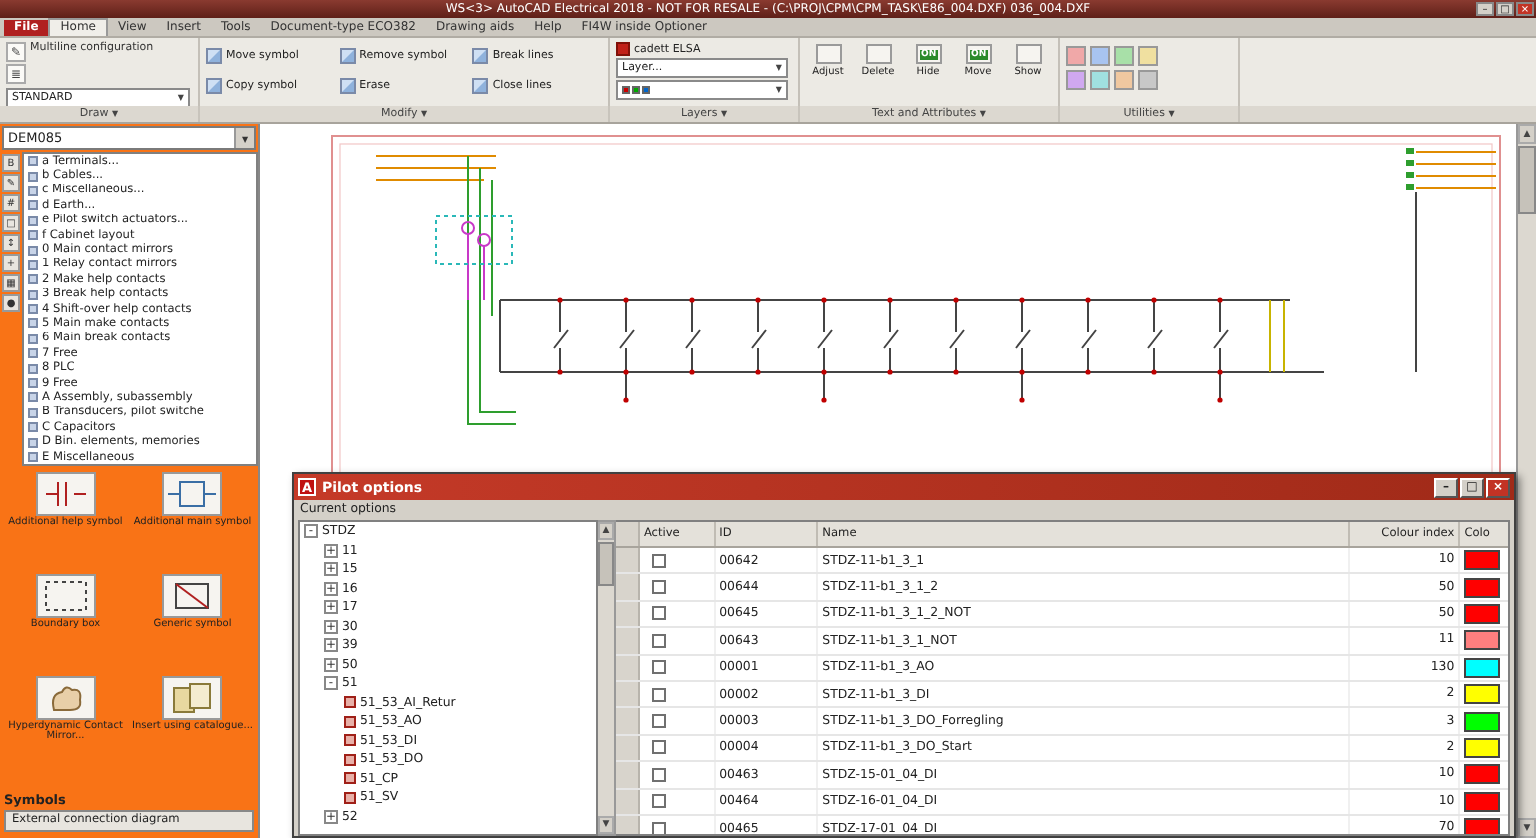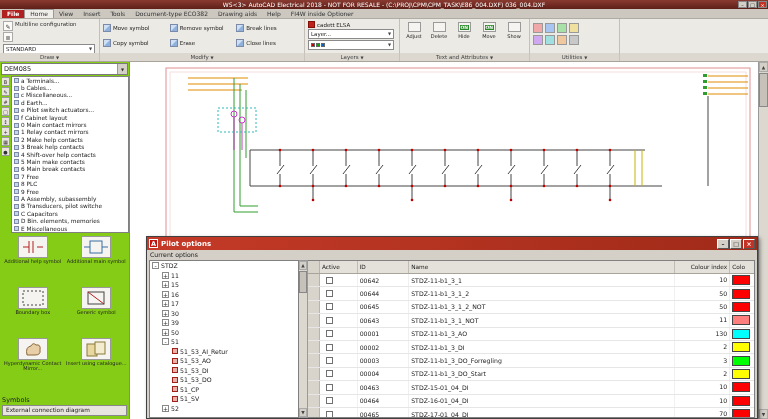--- a/index.html
+++ b/index.html
@@ -50,37 +50,37 @@
   .p-util{width:90px;display:grid;grid-template-columns:repeat(4,10px);grid-auto-rows:10px;gap:2px;align-content:start;padding-top:4px;}
   .ubtn{border:1px solid #999;}
 
   
   .panelrow{position:absolute;top:53px;left:0;right:0;height:9px;background:#dcd8d0;
     border-bottom:1px solid #a8a49c;display:flex;font-size:5.5px;color:#444;}
   .plabel{text-align:center;line-height:8px;border-right:1px solid #c8c4bc;white-space:nowrap;overflow:hidden;}
   .plabel .caret{font-size:4px;}
 
   
-  .sidebar{position:absolute;top:62px;left:0;width:130px;bottom:0;background:#84cc16;
+  .sidebar{position:absolute;top:62px;left:0;width:130px;bottom:0;background:#f97316;
     border-right:1px solid #888;display:flex;flex-direction:column;}
   .combo{margin:1px;height:12px;background:#fff;border:1px solid #7a7a7a;display:flex;align-items:center;
     font-size:6.5px;padding-left:2px;}
   .combo .arrowbox{margin-left:auto;width:10px;height:100%;background:#d4d0c8;border-left:1px solid #999;
     font-size:4px;display:flex;align-items:center;justify-content:center;color:#333;}
   .sidebody{flex:0 0 157px;display:flex;min-height:0;}
   .iconstrip{width:11px;display:flex;flex-direction:column;gap:1px;padding:1px;}
   .tbtn{width:9px;height:9px;border:1px solid #999;background:#e8e5df;font-size:5px;line-height:8px;text-align:center;color:#333;}
   .tree{flex:1;background:#fff;border:1px solid #808080;overflow:hidden;font-size:5.8px;}
   .trow{height:7.4px;display:flex;align-items:center;gap:2px;padding-left:2px;white-space:nowrap;overflow:hidden;}
   .ticon{width:5px;height:5px;background:#c8d4e8;border:1px solid #7a8aa8;flex:none;}
   .sympanel{flex:1;display:grid;grid-template-columns:1fr 1fr;padding:3px 2px;gap:2px;min-height:0;}
   .symbtn{display:flex;flex-direction:column;align-items:center;font-size:5px;line-height:5.5px;text-align:center;color:#222;overflow:hidden;}
   .sicon{width:30px;height:22px;background:#f6f4f0;border:1px solid #999;margin-bottom:1px;flex:none;}
   .sidetabs{height:24px;padding:1px 2px;}
-  .symlabel{font-size:6.5px;font-weight:normal;line-height:9px;}
+  .symlabel{font-size:6.5px;font-weight:bold;line-height:9px;}
   .exttab{font-size:5.8px;border:1px solid #888;background:#e8e5df;line-height:9px;padding:0 3px;
     display:block;white-space:nowrap;overflow:hidden;}
 
   
   .drawarea{position:absolute;top:62px;left:130px;right:10px;bottom:0;background:#fff;overflow:hidden;}
   .drawarea svg{display:block;}
 
   
   .vscroll{position:absolute;top:62px;right:0;width:10px;bottom:0;background:#dcd8d0;border-left:1px solid #999;}
   .sbtn{height:10px;font-size:4.5px;text-align:center;line-height:9px;color:#444;background:#d4d0c8;border:1px solid #aaa;}

